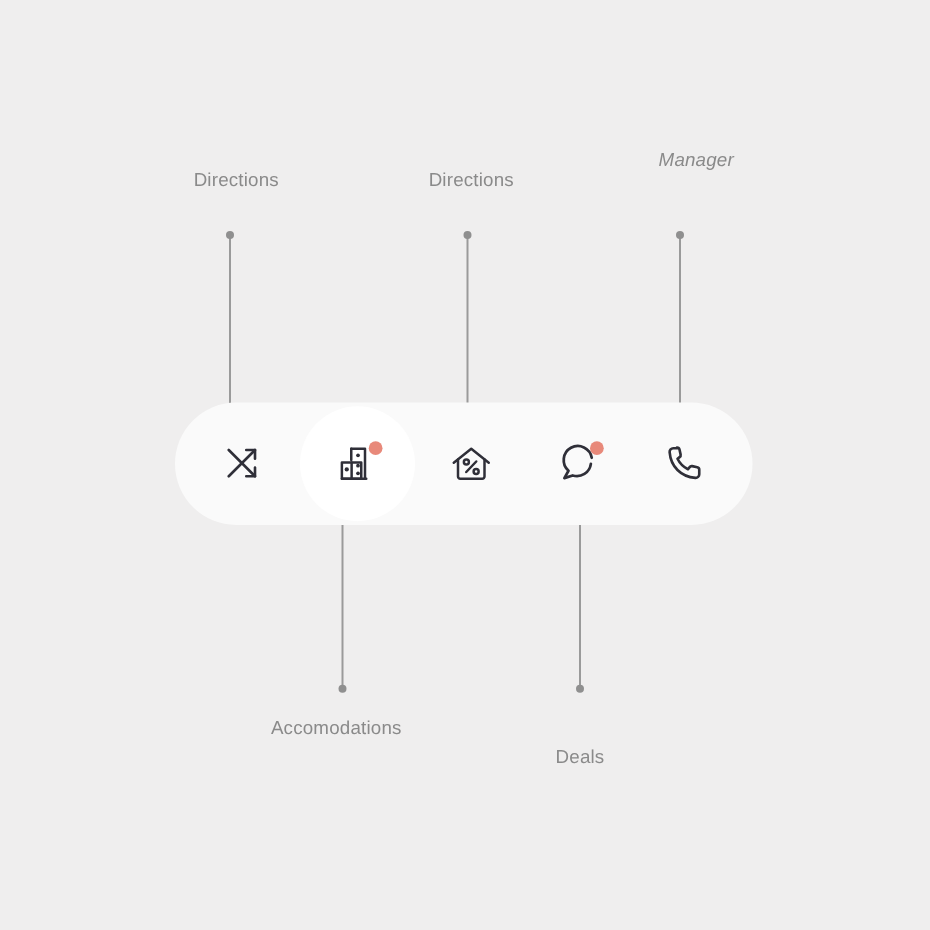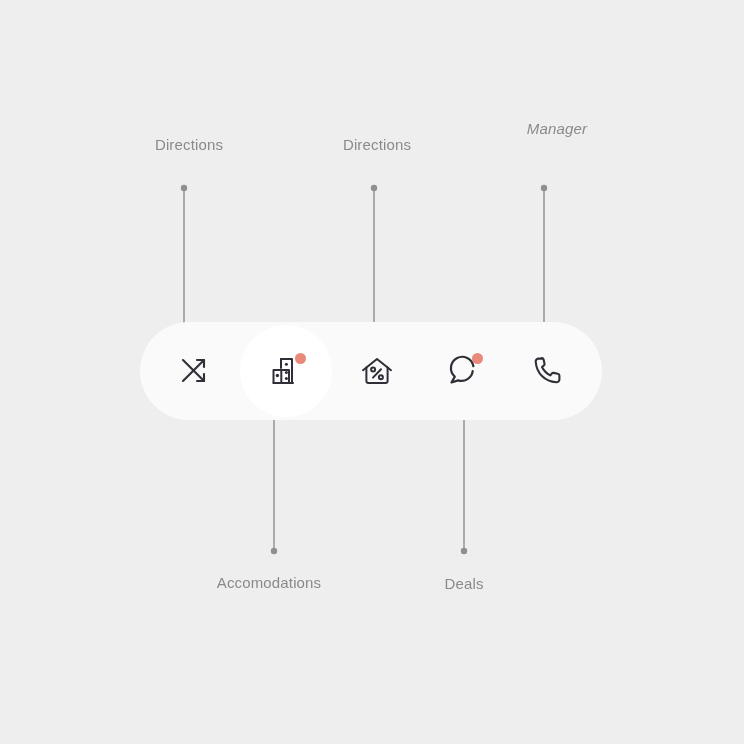--- a/index.html
+++ b/index.html
@@ -117,21 +117,21 @@
       <circle cx="544" cy="188" r="3.2"></circle>
       <circle cx="274" cy="551" r="3.2"></circle>
       <circle cx="464" cy="551" r="3.2"></circle>
     </g>
   </svg>
 
   <div class="callout-label" style="left:189px; top:145px;">Directions</div>
   <div class="callout-label" style="left:377px; top:145px;">Directions</div>
   <div class="callout-label" style="left:557px; top:129px;font-style:italic;">Manager</div>
   <div class="callout-label" style="left:269px; top:583px;">Accomodations</div>
-  <div class="callout-label" style="left:464px; top:584px;">Deals</div>
+  <div class="callout-label" style="left:464px; top:606px;">Deals</div>
 
   <div class="pill-bar">
 
     <button class="icon-button">
       <span class="icon-glyph">
         <svg viewBox="0 0 34 34" fill="none" stroke="#2f2f38" stroke-width="2.1" stroke-linecap="round" stroke-linejoin="round">
           <path d="M6 6 L27 27"></path>
           <path d="M27 6 L6 27"></path>
           <polyline points="20,6 27,6 27,13"></polyline>
           <polyline points="27,20 27,27 20,27"></polyline>

